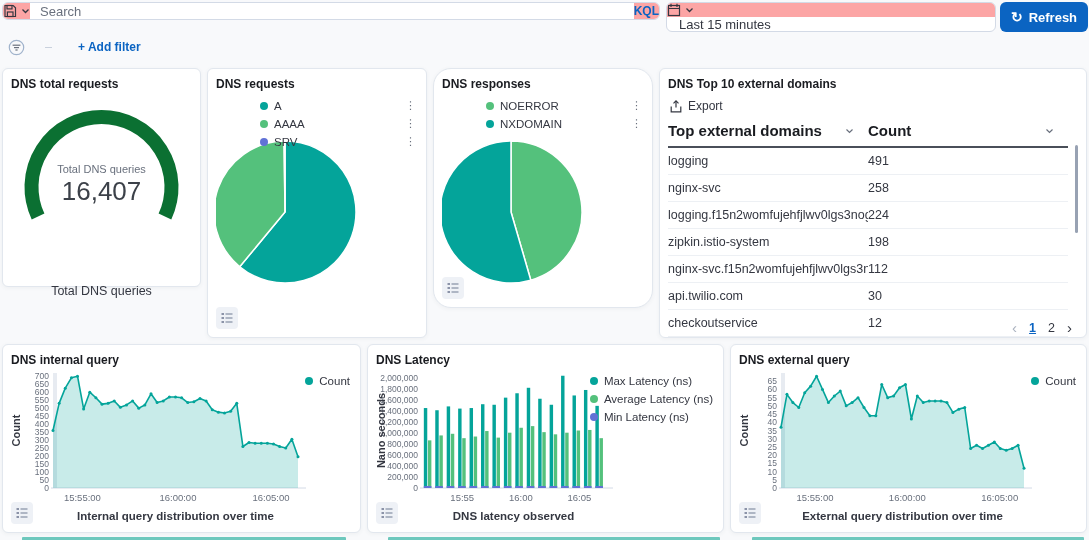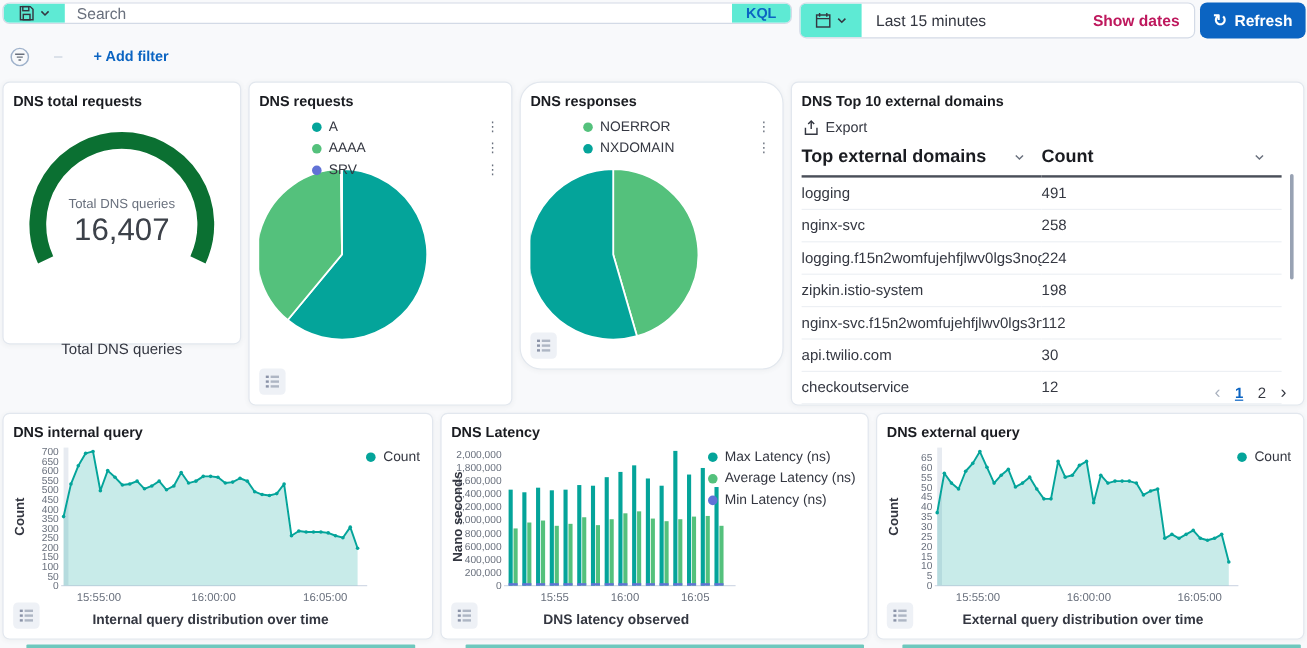--- a/index.html
+++ b/index.html
@@ -2,28 +2,28 @@
 <html><head>
 <meta charset="utf-8">
 <style>
   * { box-sizing: border-box; }
   body { margin:0; font-family:"Liberation Sans", sans-serif; background:#f8f9fb; }
   .app { position:relative; width:1089px; height:540px; background:#f8f9fb; overflow:hidden; }
 
   
   .searchbar { position:absolute; left:2px; top:2px; width:658px; height:18px; display:flex;
     border:1px solid #d3dae6; border-radius:6px; background:#fff; overflow:hidden; }
-  .addon { background:#5eead4; display:flex; align-items:center; gap:4px; padding:0 12px; cursor:pointer; }
+  .addon { background:#fca5a5; display:flex; align-items:center; gap:4px; padding:0 0; cursor:pointer; }
   .search-input { flex:1; border:none; outline:none; padding:0 10px; font-size:13px; color:#343741;
     font-family:"Liberation Sans", sans-serif; background:transparent; }
   .search-input::placeholder { color:#69707d; }
   .kql { font-size:12px; font-weight:700; color:#0b64c2; }
 
   .datepicker { position:absolute; left:666px; top:2px; width:330px; height:30px; display:flex; align-items:stretch;
-    border:1px solid #d3dae6; border-radius:6px; background:#fff; overflow:hidden; }
+    border:1px solid #d3dae6; border-radius:6px; background:#fff; overflow:hidden;flex-direction:column; }
   .time-text { flex:1; text-align:left; border:none; background:none; font-size:13px; color:#343741;
     padding:0 12px; font-family:"Liberation Sans", sans-serif; cursor:pointer; }
   .show-dates { border:none; background:none; color:#be185d; font-weight:700; font-size:13px;
     padding:0 12px; font-family:"Liberation Sans", sans-serif; cursor:pointer; }
 
   .refresh { position:absolute; left:1000px; top:2px; width:88px; height:30px; background:#0b64c2; color:#fff;
     border:none; border-radius:6px; font-size:13px; font-weight:700; display:flex; align-items:center;
     justify-content:center; gap:6px; font-family:"Liberation Sans", sans-serif; cursor:pointer; }
   .refresh-glyph { font-size:14px; line-height:1; }
 

